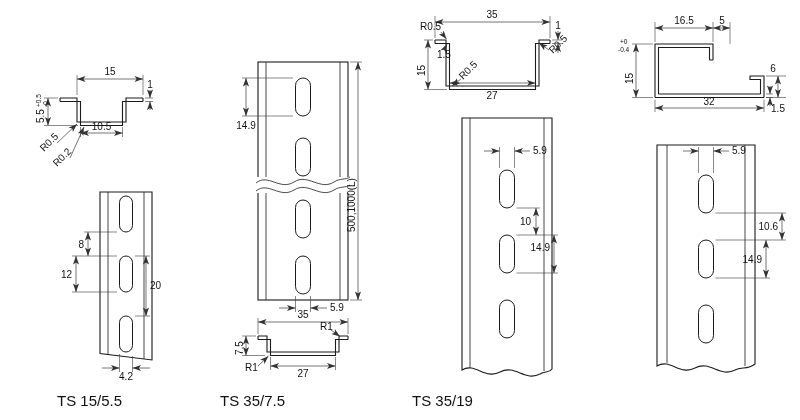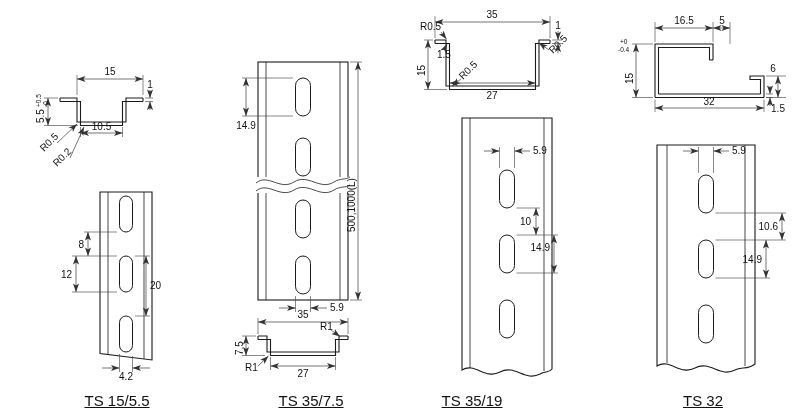--- a/index.html
+++ b/index.html
@@ -9,21 +9,21 @@
   svg text{font-family:"Liberation Sans",sans-serif;fill:#111;}
   .dt{font-size:10px;}
   .dts{font-size:6.5px;}
   .prof{fill:none;stroke:#1b1b1b;stroke-width:1.1;}
   .proffill{fill:#fff;stroke:#1b1b1b;stroke-width:1.1;}
   .thin{fill:none;stroke:#1b1b1b;stroke-width:0.8;}
   .slot{fill:#fff;stroke:#1b1b1b;stroke-width:1;}
   .dim{stroke:#3a3a3a;stroke-width:0.7;fill:none;}
   .ext{stroke:#3a3a3a;stroke-width:0.6;fill:none;}
   .mask{fill:#fff;stroke:none;}
-  .rail-label{position:absolute;width:120px;text-align:center;font-size:15px;color:#111;text-decoration:underline;}
+  .rail-label{position:absolute;width:120px;text-align:left;font-size:15px;color:#111;}
 </style>
 </head>
 <body>
 
 <div id="stage">
 
 <svg id="drawing" width="800" height="420" viewBox="0 0 800 420">
   <defs>
     <marker id="arr" viewBox="0 0 10 8" refX="9.5" refY="4" markerWidth="9" markerHeight="8" markerUnits="userSpaceOnUse" orient="auto-start-reverse">
       <path d="M0,0.6 L9.5,4 L0,7.4 L2.4,4 Z" fill="#333"></path>
@@ -203,17 +203,16 @@
     <path class="ext" d="M715.5,213 H786 M715.5,240 H786"></path>
     <line class="dim" x1="782" y1="213" x2="782" y2="240" marker-start="url(#arr)" marker-end="url(#arr)"></line>
     <text class="dt" x="778" y="230" text-anchor="end">10.6</text>
     <path class="ext" d="M715.5,278 H770"></path>
     <line class="dim" x1="766" y1="240" x2="766" y2="278" marker-start="url(#arr)" marker-end="url(#arr)"></line>
     <text class="dt" x="762" y="263" text-anchor="end">14.9</text>
   </g>
 </svg>
 
 <div class="rail-label" style="left:57px;top:392px;">TS 15/5.5</div>
-<div class="rail-label" style="left:251px;top:392px;">TS 35/7.5</div>
+<div class="rail-label" style="left:220px;top:392px;">TS 35/7.5</div>
 <div class="rail-label" style="left:412px;top:392px;">TS 35/19</div>
-<div class="rail-label" style="left:643px;top:392px;">TS 32</div>
 
 </div>
 
 </body></html>

